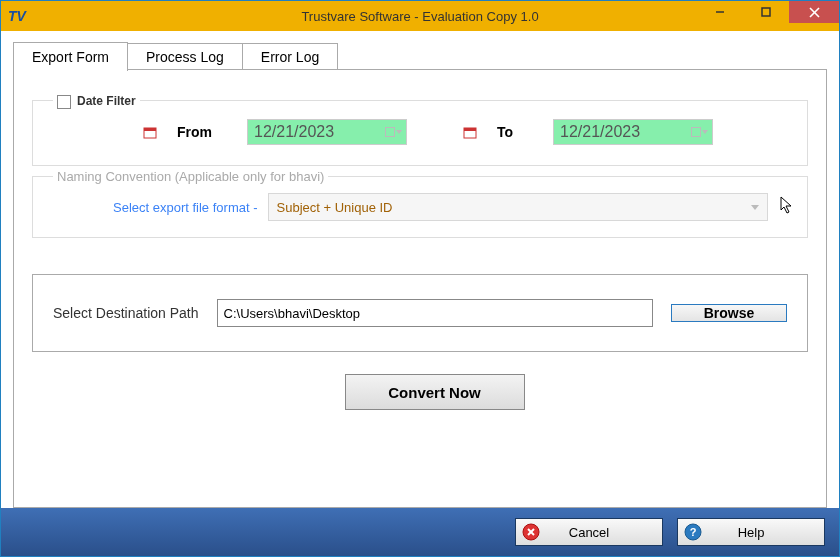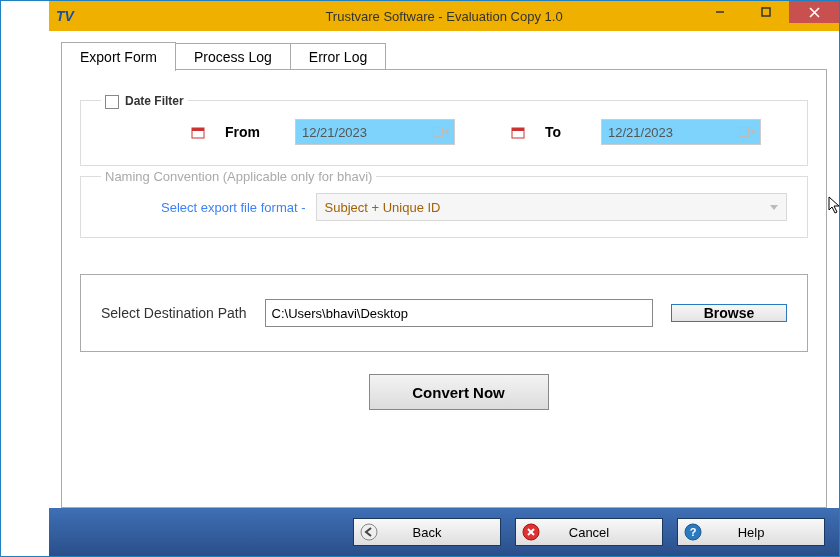--- a/index.html
+++ b/index.html
@@ -1,18 +1,18 @@
 <!DOCTYPE html>
 <html><head>
 <meta charset="utf-8">
 <style>
 * { box-sizing: border-box; margin: 0; padding: 0; font-family: "Segoe UI", Tahoma, sans-serif; }
 body { background: #fff; width: 840px; height: 557px; overflow: hidden; }
 
-.window { width: 840px; height: 557px; border: 1px solid #2080c0; display: flex; flex-direction: column; padding-left: 48px; }
+.window { width: 840px; height: 557px; border: 1px solid #2080c0; display: flex; flex-direction: column; }
 
 .titlebar { height: 30px; background: #f0b000; display: flex; align-items: center; position: relative; }
 .titlebar .logo { width: 22px; height: 22px; margin-left: 6px; display: flex; align-items: center; justify-content: center; }
 .titlebar .logo svg { width: 20px; height: 20px; }
 .titlebar .title { position: absolute; left: 0; right: 0; text-align: center; font-size: 13px; color: #333; pointer-events: none; }
 .titlebar .controls { margin-left: auto; display: flex; height: 100%; }
 .titlebar .controls .btn { width: 46px; height: 22px; display: flex; align-items: center; justify-content: center; font-size: 14px; color: #333; cursor: default; }
 .titlebar .controls .btn.close { background: #c8504f; color: #fff; width: 50px; height: 22px; }
 .titlebar .controls .btn.min, .titlebar .controls .btn.max { height: 22px; }
 
@@ -27,21 +27,21 @@
 
 .content { padding: 30px 18px 10px 18px; }
 
 .group { border: 1px solid #ddd; background: #fff; padding: 14px 20px 16px 20px; margin-bottom: 10px; }
 .group.datefilter { padding-top: 0; padding-bottom: 20px; }
 .group-title { font-size: 12px; font-weight: bold; color: #333; position: relative; top: -10px; background: #fff; display: inline-block; padding: 0 4px; }
 .group-title .chk { width: 14px; height: 14px; border: 1px solid #888; display: inline-block; vertical-align: middle; margin-right: 6px; background: #fff; }
 .daterow { display: flex; align-items: center; gap: 20px; margin-left: 90px; }
 .daterow .cal-icon { width: 14px; height: 14px; }
 .daterow .lbl { font-size: 14px; font-weight: bold; width: 50px; }
-.datebox { width: 160px; height: 26px; border: 1px solid #ccc; display: flex; align-items: center; padding: 0 6px; font-size: 13px; color: #555; position: relative; background: #7dd3fc; }
+.datebox { width: 160px; height: 26px; border: 1px solid #ccc; display: flex; align-items: center; padding: 0 6px; font-size: 16px; color: #555; position: relative; background: #86efac; }
 .datebox .dd { position: absolute; right: 4px; top: 4px; width: 18px; height: 16px; display: flex; align-items: center; justify-content: center; color: #aaa; }
 .datebox .dd .mini-cal { width: 10px; height: 10px; border: 1px solid #bbb; margin-right: 1px; }
 .datebox .dd .tri { width: 0; height: 0; border-left: 3px solid transparent; border-right: 3px solid transparent; border-top: 4px solid #bbb; }
 
 .group.naming { color: #aaa; padding-top: 0; }
 .group.naming .group-title2 { font-size: 13px; position: relative; top: -10px; background: #fff; display: inline-block; padding: 0 4px; }
 .naming-row { display: flex; align-items: center; margin-left: 60px; margin-top: -2px; }
 .naming-row .lbl { font-size: 13px; color: #3b82f6; margin-right: 10px; }
 .combo { flex: 1; max-width: 500px; height: 28px; border: 1px solid #d8d8d8; background: #f6f6f6; display: flex; align-items: center; padding: 0 8px; font-size: 13px; color: #a16207; position: relative; }
 .combo .tri { position: absolute; right: 8px; width: 0; height: 0; border-left: 4px solid transparent; border-right: 4px solid transparent; border-top: 5px solid #bbb; }
@@ -166,29 +166,20 @@
         <svg class="cursor" style="left:766px; top:126px;" viewBox="0 0 16 20">
           <path d="M1 1 L1 14 L4 11 L7 17 L9 16 L6 10 L11 10 Z" fill="#fff" stroke="#000" stroke-width="1"></path>
         </svg>
       </div>
     </div>
 
     <div class="bottom-bar">
       <button class="bottom-btn">
         <span class="icon">
             <svg viewBox="0 0 18 18">
-              <circle cx="9" cy="9" r="8" fill="#eee" stroke="#888"></circle>
-              <path d="M11 5 L6 9 L11 13" fill="none" stroke="#444" stroke-width="2"></path>
-            </svg>
-          </span>
-        <span>Back</span>
-      </button>
-      <button class="bottom-btn">
-        <span class="icon">
-            <svg viewBox="0 0 18 18">
               <circle cx="9" cy="9" r="8" fill="#d33" stroke="#a11"></circle>
               <line x1="6" y1="6" x2="12" y2="12" stroke="#fff" stroke-width="2"></line>
               <line x1="12" y1="6" x2="6" y2="12" stroke="#fff" stroke-width="2"></line>
             </svg>
           </span>
         <span>Cancel</span>
       </button>
       <button class="bottom-btn">
         <span class="icon">
             <svg viewBox="0 0 18 18">

